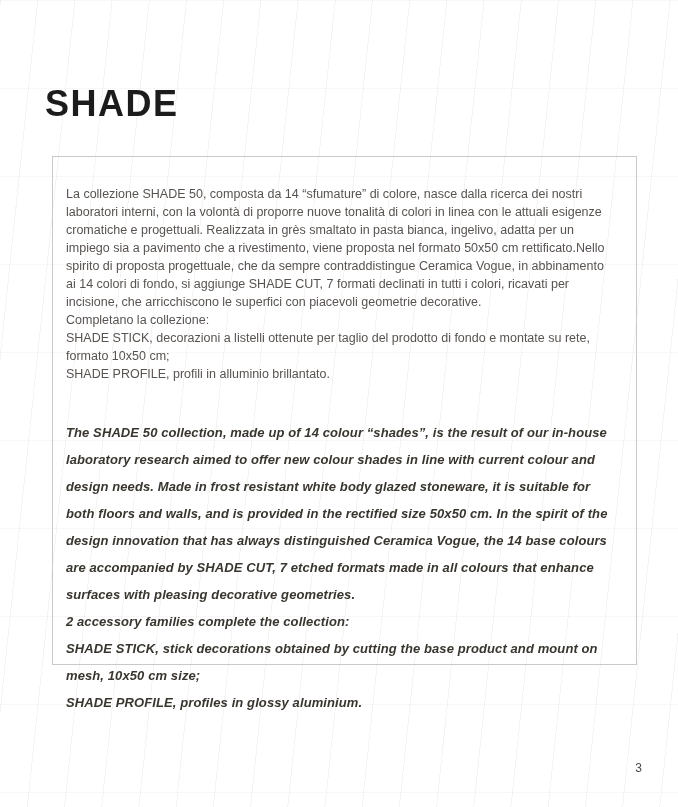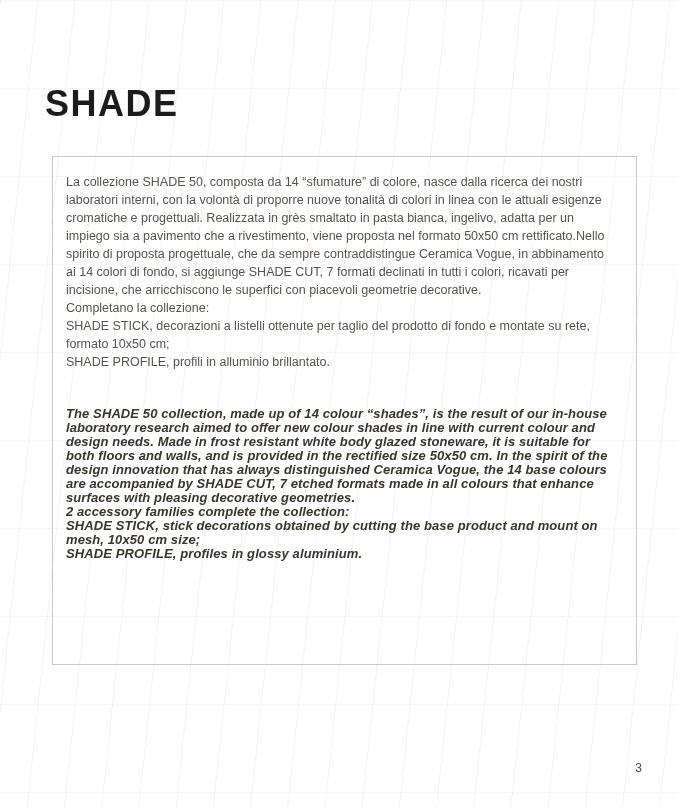--- a/index.html
+++ b/index.html
@@ -38,35 +38,35 @@
     color: #1c1c1c;
   }
   .content-box {
     position: absolute;
     left: 52px;
     top: 156px;
     width: 585px;
     height: 509px;
     box-sizing: border-box;
     border: 1px solid #c9c9c9;
-    padding: 16px 28px 0 13px;
+    padding: 28px 28px 0 13px;
     z-index: 1;
     background: transparent;
   }
   .italian {
     margin: 0;
     font-size: 12.5px;
     line-height: 18px;
     color: #585350;
     white-space: pre-line;
   }
   .english {
     margin: 36px 0 0 0;
     font-size: 13px;
-    line-height: 14px;
+    line-height: 27px;
     color: #39352f;
     font-style: italic;
     font-weight: 600;
     letter-spacing: 0.1px;
     white-space: pre-line;
   }
   .page-number {
     position: absolute;
     right: 36px;
     bottom: 32px;

